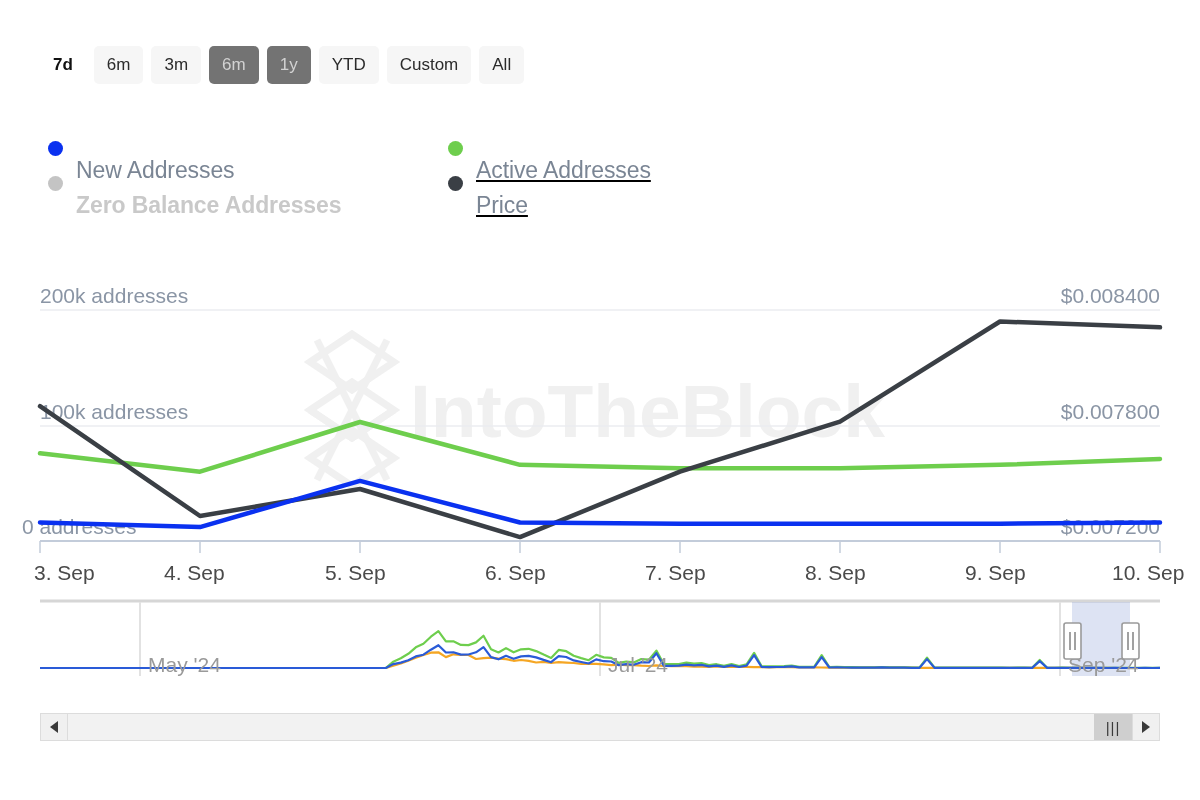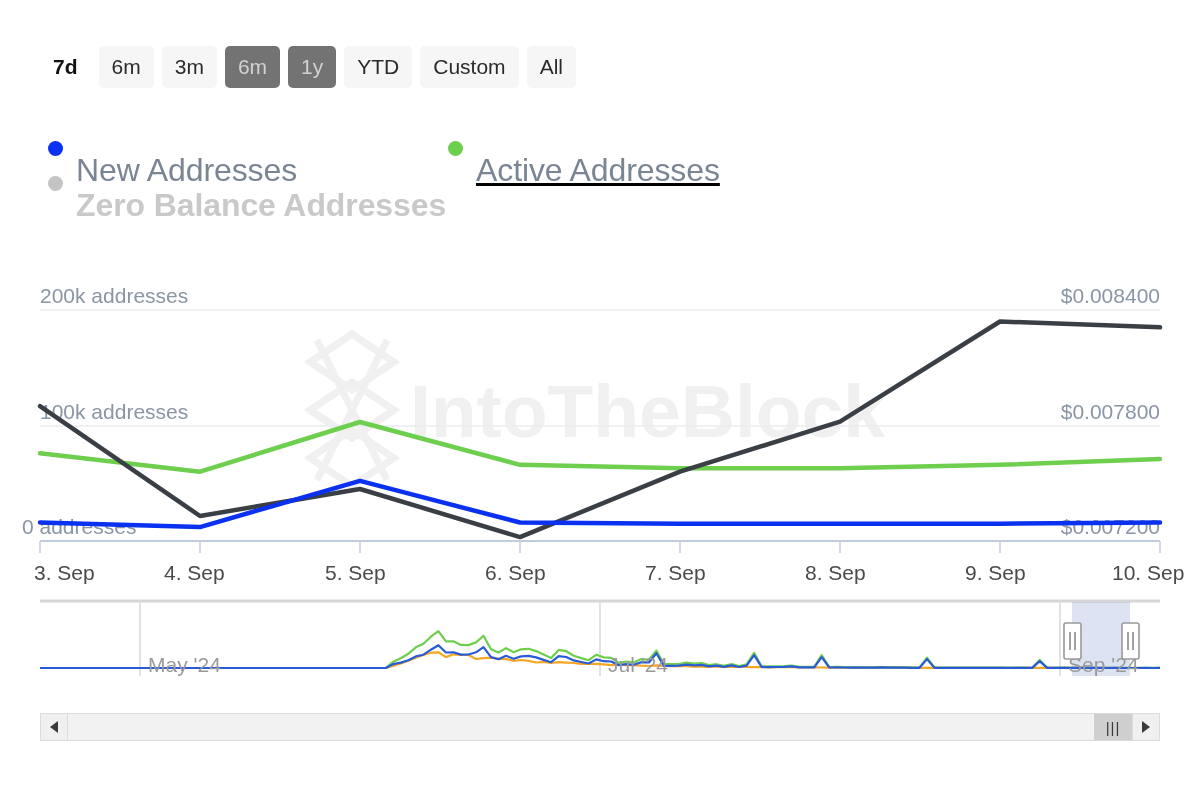--- a/index.html
+++ b/index.html
@@ -19,21 +19,21 @@
   #range-selector {
     position: absolute;
     left: 40px;
     top: 46px;
     display: flex;
     align-items: center;
     gap: 8px;
   }
   .range-btn {
     font-family: "Liberation Sans", sans-serif;
-    font-size: 21px;
+    font-size: 17px;
     line-height: 1;
     color: #2b2b2b;
     background: #f6f6f6;
     border: none;
     border-radius: 5px;
     padding: 10px 13px 11px 13px;
     cursor: pointer;
     white-space: nowrap;
   }
   .range-btn.selected {
@@ -66,21 +66,21 @@
   .legend-item.col1 { width: 400px; }
   .legend-item.col2 { width: 340px; text-decoration: underline; }
   .legend-dot {
     width: 15px;
     height: 15px;
     border-radius: 50%;
     margin-right: 13px;
     flex: none;
   }
   .legend-label {
-    font-size: 32px;
+    font-size: 23px;
     color: #7a8594;
     letter-spacing: -0.1px;
     white-space: nowrap;
     margin-top: 44px;
   }
   .legend-item.off .legend-label { color: #c9c9c9; font-weight: bold; }
 
   
   #chart-area {
     position: absolute;
@@ -199,20 +199,24 @@
     <span class="legend-dot" style="background:#0a31f0"></span>
     <span class="legend-label">New Addresses</span>
   </div>
   <div class="legend-item col2">
     <span class="legend-dot" style="background:#6ece4d"></span>
     <span class="legend-label">Active Addresses</span>
   </div>
   <div class="legend-item col1 off">
     <span class="legend-dot" style="background:#c4c4c4"></span>
     <span class="legend-label">Zero Balance Addresses</span>
+  </div>
+  <div class="legend-item col2">
+    <span class="legend-dot" style="background:#3a3f45"></span>
+    <span class="legend-label">Price</span>
   </div>
 </div>
 
 <div id="chart-area">
   <svg id="chart-svg" width="1200" height="330" viewBox="0 0 1200 330">
 
     <g opacity="1">
       <g fill="none" stroke="#f0f0f0" stroke-width="7">
         <path d="M310 148 L352 120 L394 148 L352 176 Z"></path>
         <path d="M310 148 L352 176 L394 148"></path>

